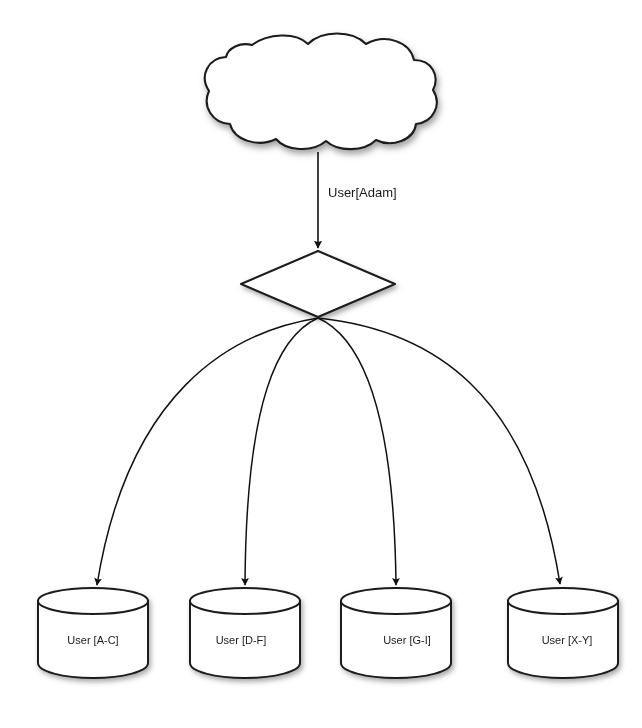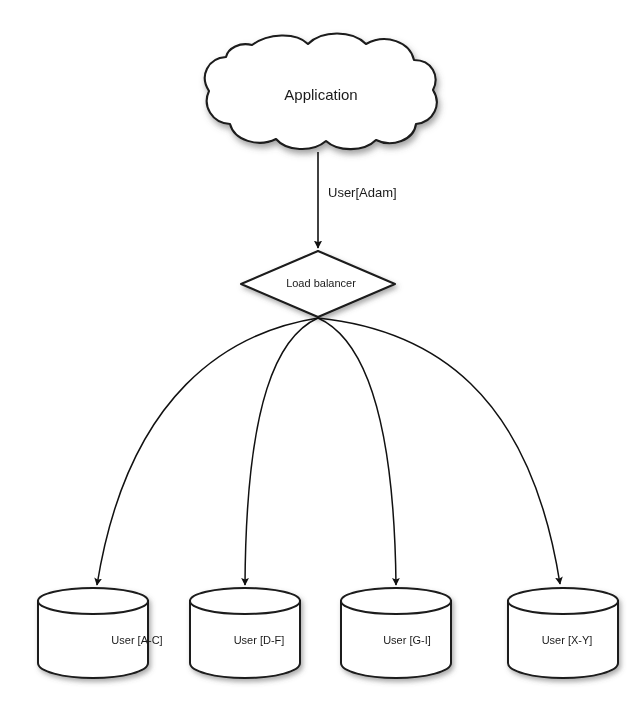--- a/index.html
+++ b/index.html
@@ -54,22 +54,22 @@
     left: 328px;
     top: 185px;
     text-align: left;
   }
   .label-store {
     font-size: 11px;
     top: 634px;
     width: 110px;
     text-align: center;
   }
-  .store-1 { left: 38px; padding-left: 44px; }
-  .store-2 { left: 204px; }
+  .store-1 { left: 38px; }
+  .store-2 { left: 186px; }
   .store-3 { left: 352px; }
   .store-4 { left: 512px; }
 </style>
 </head>
 <body>
 
 <div id="diagram-canvas">
 
   <svg id="diagram-svg" viewBox="0 0 642 728" xmlns="http://www.w3.org/2000/svg">
     <defs>
@@ -129,25 +129,23 @@
       <path d="M 341 601 L 341 663 A 55 15 0 0 0 451 663 L 451 601 Z" fill="#ffffff" stroke="#1a1a1a" stroke-width="2"></path>
       <ellipse cx="396" cy="601" rx="55" ry="13" fill="#ffffff" stroke="#1a1a1a" stroke-width="2"></ellipse>
     </g>
 
     <g filter="url(#softShadowSmall)">
       <path d="M 508 601 L 508 663 A 55 15 0 0 0 618 663 L 618 601 Z" fill="#ffffff" stroke="#1a1a1a" stroke-width="2"></path>
       <ellipse cx="563" cy="601" rx="55" ry="13" fill="#ffffff" stroke="#1a1a1a" stroke-width="2"></ellipse>
     </g>
   </svg>
 
-  <div class="node-label label-cloud">Application</div>
 
   <div class="node-label label-edge">User[Adam]</div>
 
-  <div class="node-label label-diamond">Load balancer</div>
 
   <div class="node-label label-store store-1">User [A-C]</div>
 
   <div class="node-label label-store store-2">User [D-F]</div>
 
   <div class="node-label label-store store-3">User [G-I]</div>
 
   <div class="node-label label-store store-4">User [X-Y]</div>
 
 </div>

